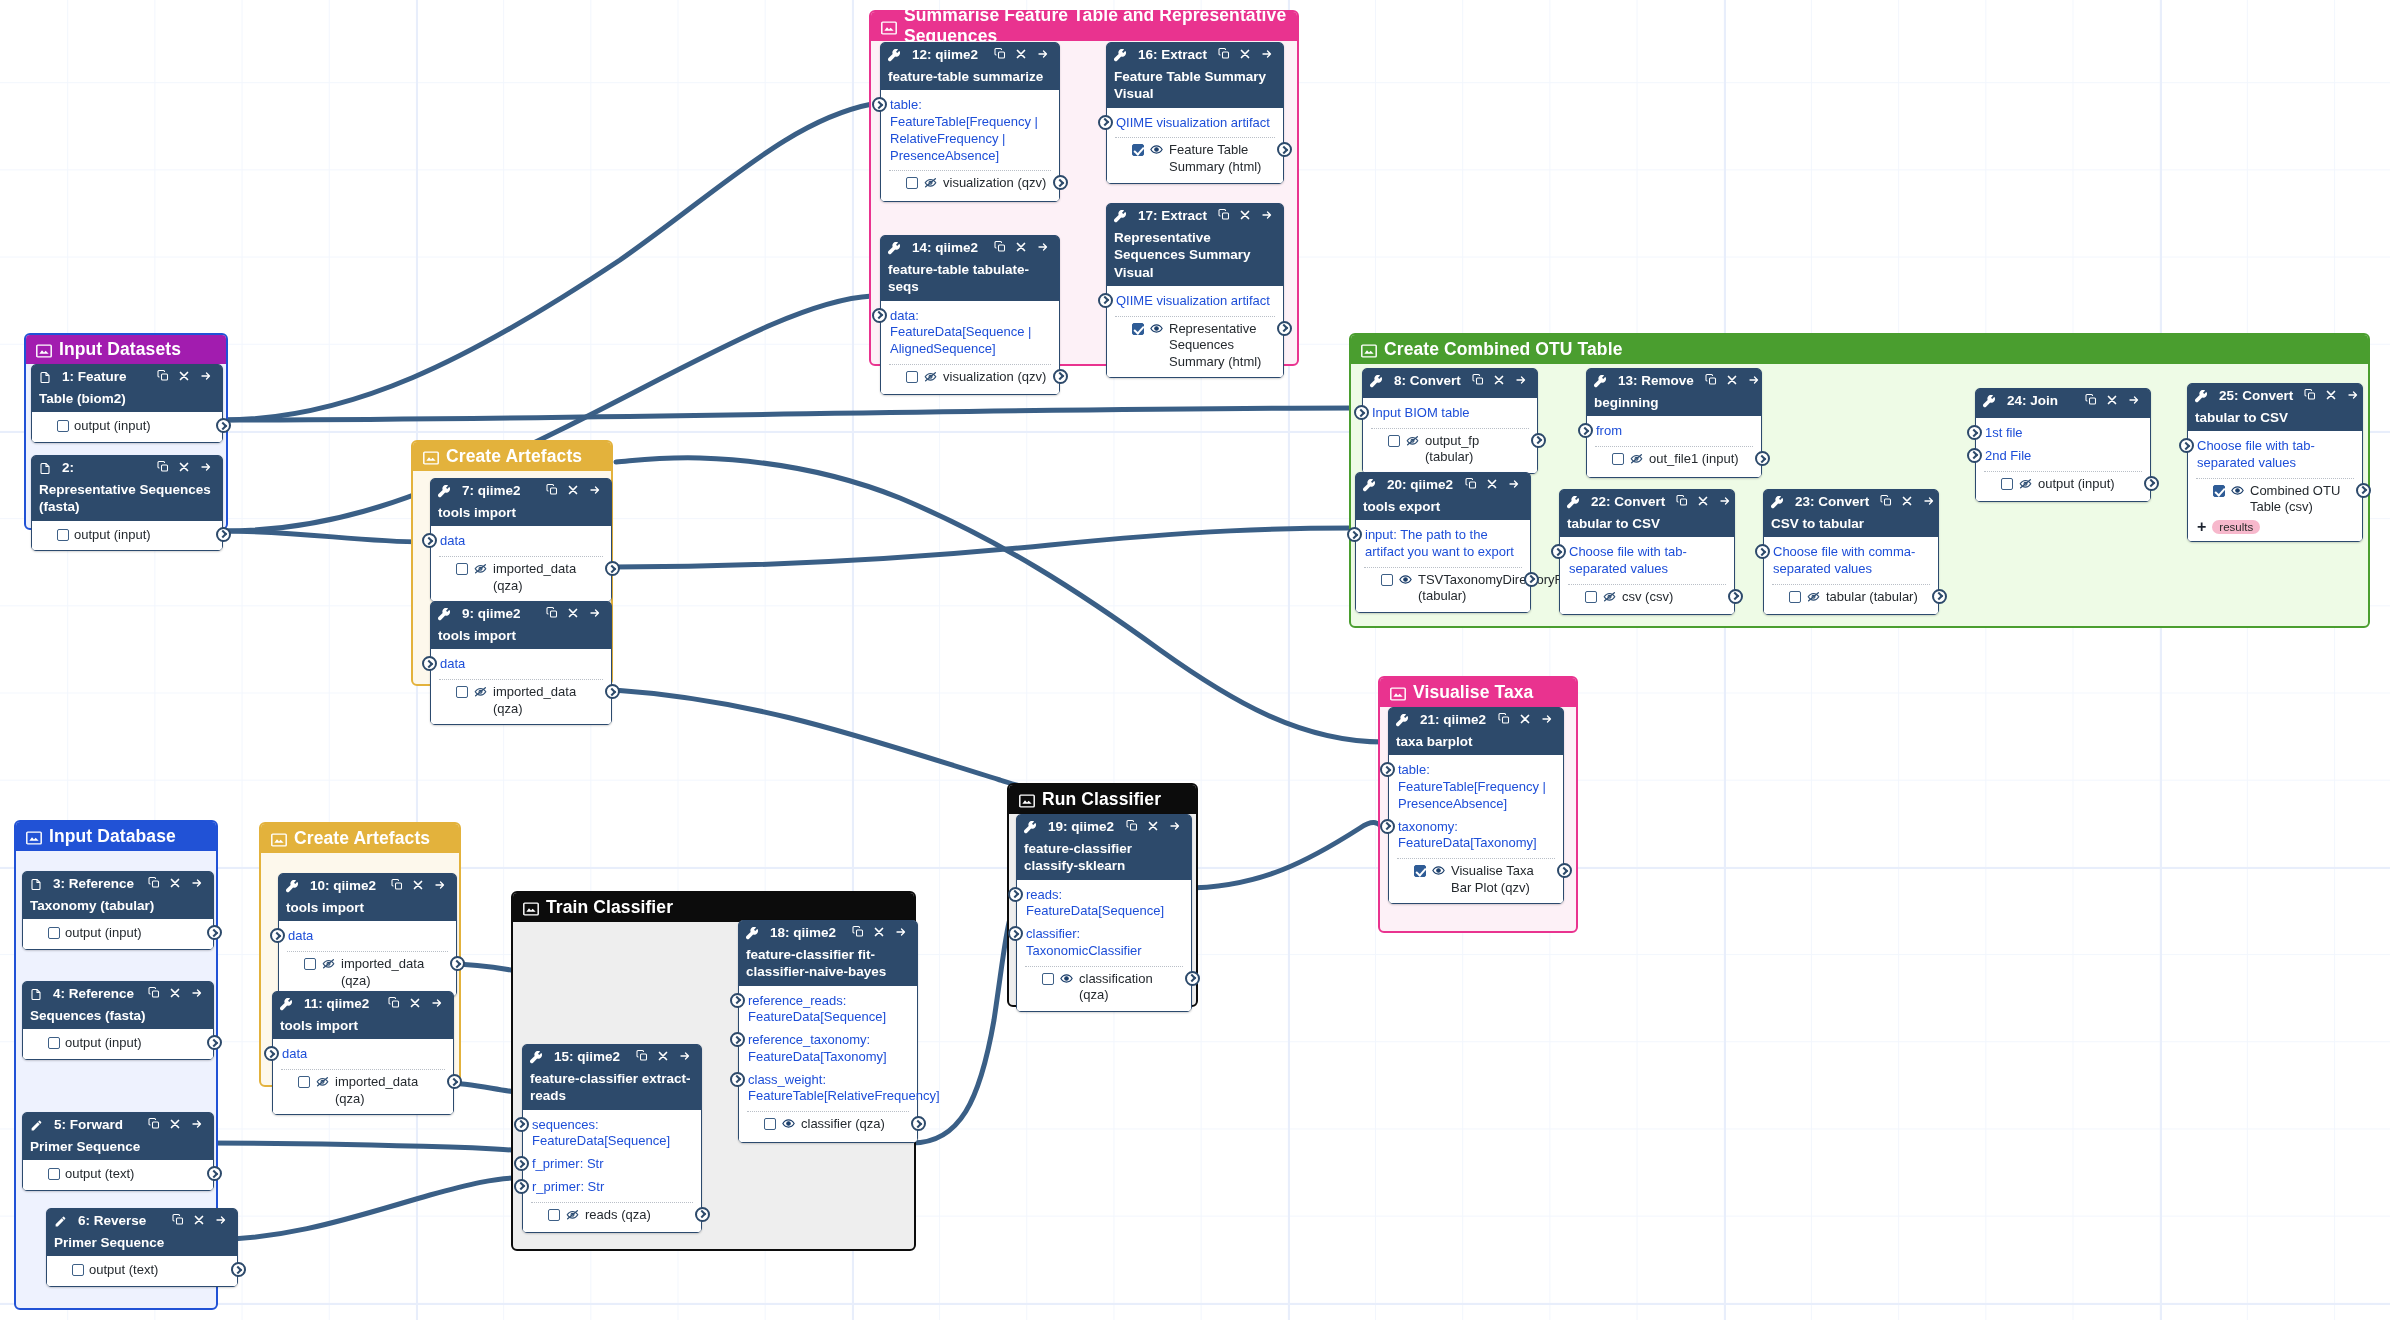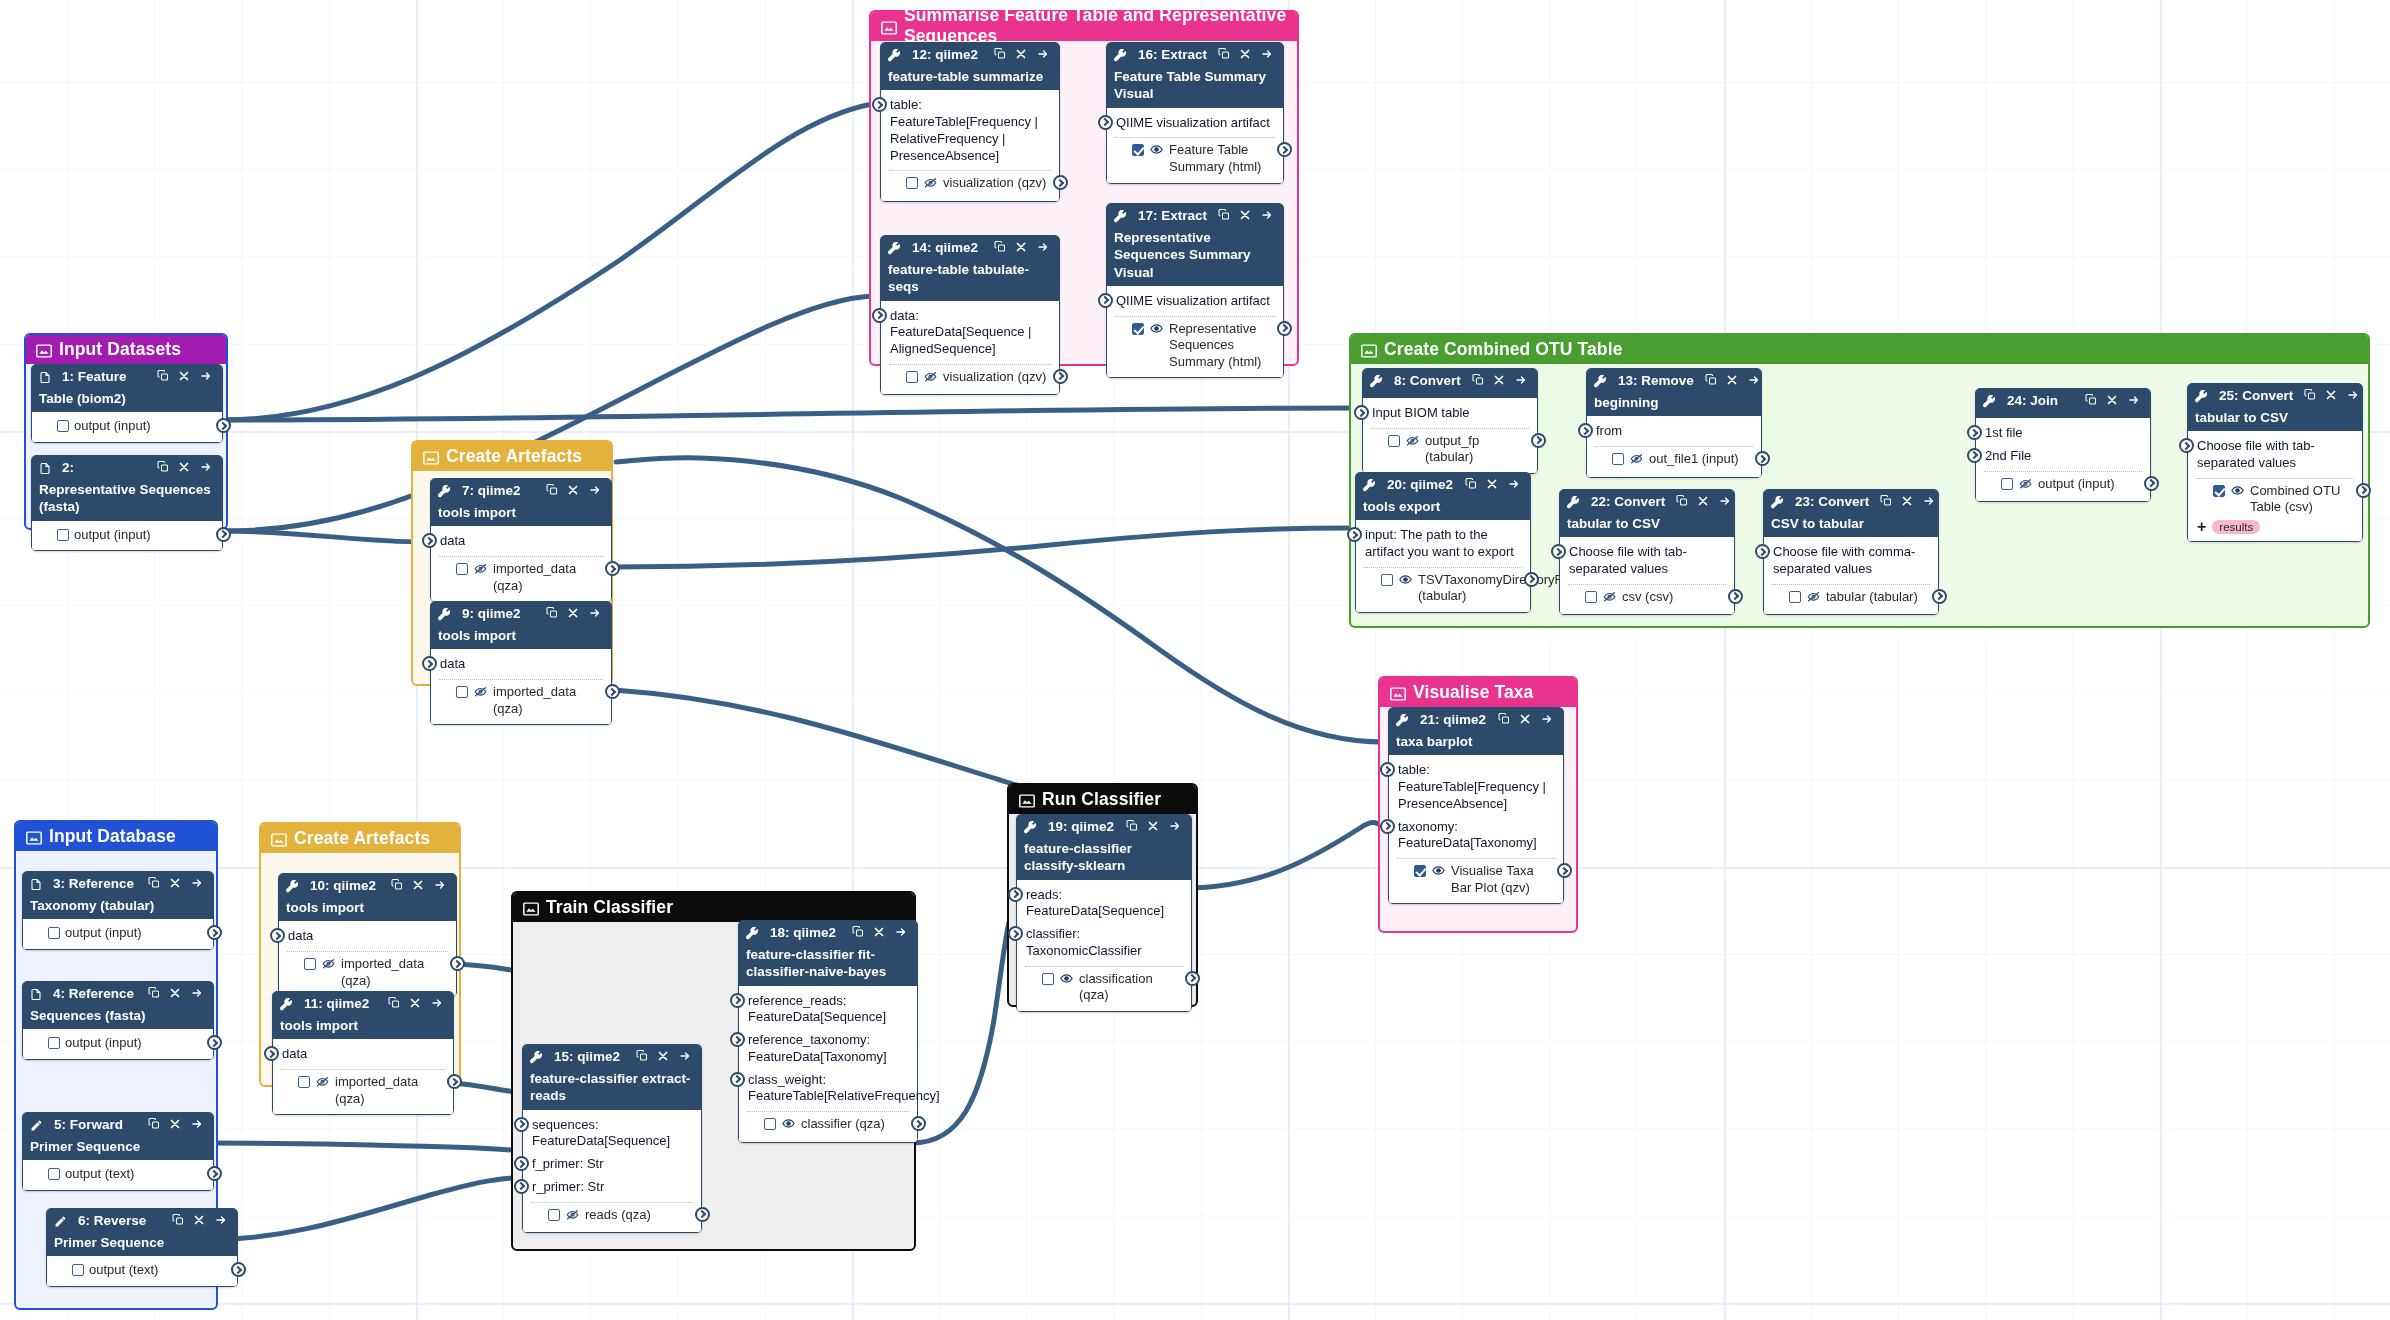--- a/index.html
+++ b/index.html
@@ -57,21 +57,21 @@
     position: relative;
   }
   .nh-row { display:flex; align-items:flex-start; gap:11px; line-height: 1.25; }
   .nh-title { font-size: 13.5px; font-weight: bold; white-space: nowrap; }
   .nh-actions { margin-left:auto; display:flex; align-items:center; gap:9px; padding-right:2px; }
   .nh-actions svg, .nh-actions span { display:block; }
   .nh-sub { font-size: 13.5px; font-weight: bold; line-height:1.28; margin-top:1px; word-break: break-word; }
   .node-body { padding: 4px 0 5px 0; background:#fff; border-radius: 0 0 3px 3px;}
   .prow {
     position: relative;
-    font-size: 13px; color: #0f172a; line-height: 1.29;
+    font-size: 13px; color: #1d4ed8; line-height: 1.29;
     padding: 3px 8px 3px 9px;
   }
   .divider { border-top: 1.4px dotted #b9bfc7; margin: 3px 8px 2px 8px; }
   .outline { display:flex; align-items:flex-start; gap:5px; font-size:13px; color:#24292e; padding: 2px 8px 2px 25px; line-height:1.28;}
   .cbox { width: 12px; height: 12px; border: 1.7px solid #3d5f86; border-radius: 2px; background:#fff; flex:0 0 auto; margin-top:2px; }
   .cbox.on { background:#2f5c96; border-color:#2f5c96; position:relative; }
   .cbox.on::after{
     content:""; position:absolute; left:3px; top:0px; width:4px; height:8px;
     border:solid #fff; border-width:0 2px 2px 0; transform: rotate(42deg);
   }

